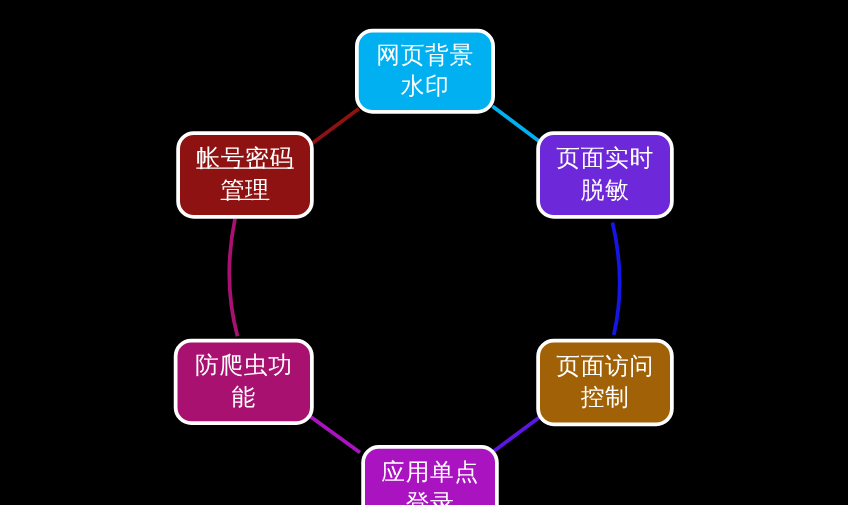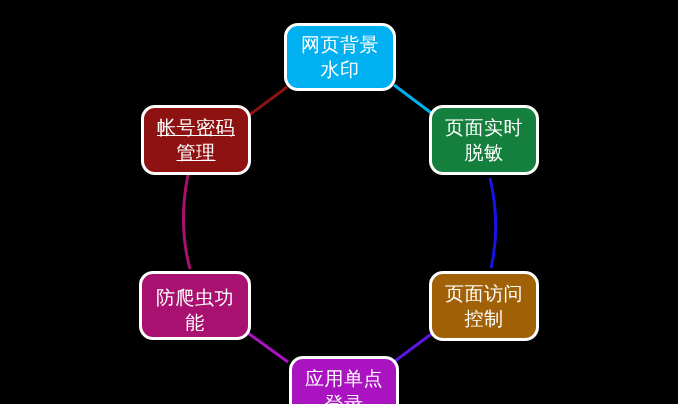--- a/index.html
+++ b/index.html
@@ -46,21 +46,21 @@
   }
   .node-label {
     display: block;
     width: 100%;
     white-space: pre-line;
   }
   #node-watermark   { left: 284px; top: 2px;   width: 112px; height: 68px; }
   #node-masking     { left: 429px; top: 84px;  width: 110px; height: 70px; }
   #node-access      { left: 429px; top: 250px; width: 110px; height: 70px; }
   #node-sso         { left: 289px; top: 335px; width: 110px; height: 70px; }
-  #node-anticrawler { left: 139px; top: 250px; width: 112px; height: 69px; align-items: flex-end; }
+  #node-anticrawler { left: 139px; top: 250px; width: 112px; height: 69px; }
   #node-account     { left: 141px; top: 84px;  width: 110px; height: 70px; text-decoration: underline; }
 </style>
 </head>
 <body>
 
 <div id="diagram-canvas" style="background: rgb(0, 0, 0);">
 
   <svg id="connector-layer" viewBox="0 0 678 404" xmlns="http://www.w3.org/2000/svg">
     <path d="M 248 95 L 287 66" fill="none" stroke="#8e1212" stroke-width="3"></path>
     <path d="M 394 64 L 434 94" fill="none" stroke="#00b0f0" stroke-width="3"></path>
@@ -68,21 +68,21 @@
     <path d="M 434 311 L 395 340" fill="none" stroke="#5b16e0" stroke-width="3"></path>
     <path d="M 288 341 L 248 312" fill="none" stroke="#a913c0" stroke-width="3"></path>
     <path d="M 190 248 Q 178 203 188 154" fill="none" stroke="#a81170" stroke-width="3"></path>
   </svg>
 
   <div class="node" id="node-watermark" style="background: rgb(0, 176, 240); border-color: rgb(255, 255, 255); color: rgb(255, 255, 255);">
     <span class="node-label">网页背景
 水印</span>
   </div>
 
-  <div class="node" id="node-masking" style="background: #15803d; border-color: rgb(255, 255, 255); color: rgb(255, 255, 255);">
+  <div class="node" id="node-masking" style="background: #6d28d9; border-color: rgb(255, 255, 255); color: rgb(255, 255, 255);">
     <span class="node-label">页面实时
 脱敏</span>
   </div>
 
   <div class="node" id="node-access" style="background: #a16207; border-color: rgb(255, 255, 255); color: rgb(255, 255, 255);">
     <span class="node-label">页面访问
 控制</span>
   </div>
 
   <div class="node" id="node-sso" style="background: rgb(169, 19, 192); border-color: rgb(255, 255, 255); color: rgb(255, 255, 255);">

